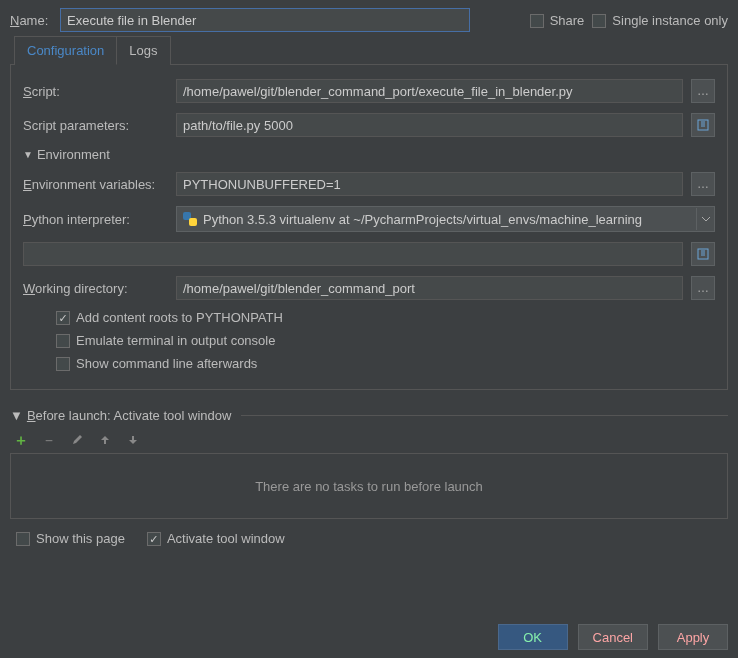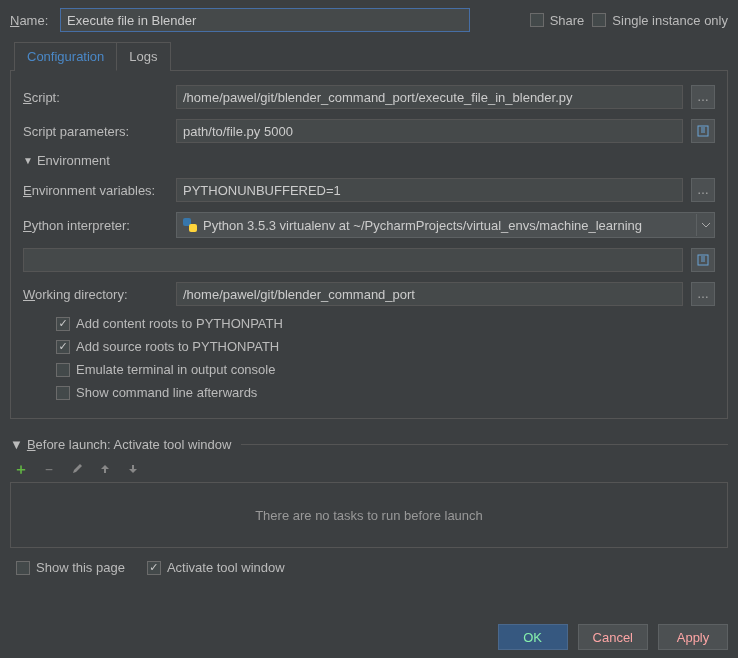--- a/index.html
+++ b/index.html
@@ -6,39 +6,39 @@
 body {
   background: #3c3f41;
   color: #bbbbbb;
   font-family: "Segoe UI", Arial, sans-serif;
   font-size: 13px;
   width: 738px;
   height: 658px;
   overflow: hidden;
 }
 .dialog { padding: 8px 10px; display: flex; flex-direction: column; height: 100%; }
-.top-row { display: flex; align-items: center; gap: 8px; margin-bottom: 10px; }
+.top-row { display: flex; align-items: center; gap: 8px; margin-bottom: 4px; }
 .top-row .lbl { min-width: 42px; }
 .u { text-decoration: underline; text-decoration-color: #bbb; }
 input[type=text] {
   background: #45494a;
   border: 1px solid #555;
   color: #ccc;
   height: 24px;
   padding: 2px 6px;
   font-size: 13px;
 }
 input[type=text].name-field {
   flex: 0 0 410px;
   border: 1px solid #466ea5;
   background: #45494a;
 }
 .spacer { flex: 1; }
 .chk {
-  display: inline-flex; align-items: center; gap: 6px; cursor: pointer;
+  display: inline-flex; align-items: flex-end; gap: 6px; cursor: pointer;
   user-select: none; color: #bbb;
 }
 .box {
   width: 14px; height: 14px; background: #43494a; border: 1px solid #6b6b6b;
   display: inline-flex; align-items: center; justify-content: center;
 }
 .box.checked::after { content: "✓"; color: #ccc; font-size: 11px; line-height: 1; }
 .tabs {
   display: flex; border: 1px solid #555; border-bottom: none;
   width: max-content; margin-left: 4px; margin-bottom: -1px; position: relative; z-index: 2;
@@ -193,26 +193,20 @@
     </div>
 
     <div class="chk-row">
       <label class="chk">
         <span class="box checked"></span>
           <span>Add content roots to PYTHONPATH</span>
       </label>
     </div>
     <div class="chk-row">
       <label class="chk">
-        <span class="box checked"></span>
-          <span>Add source roots to PYTHONPATH</span>
-      </label>
-    </div>
-    <div class="chk-row">
-      <label class="chk">
         <span class="box"></span>
           <span>Emulate terminal in output console</span>
       </label>
     </div>
     <div class="chk-row">
       <label class="chk">
         <span class="box"></span>
           <span>Show command line afterwards</span>
       </label>
     </div>

